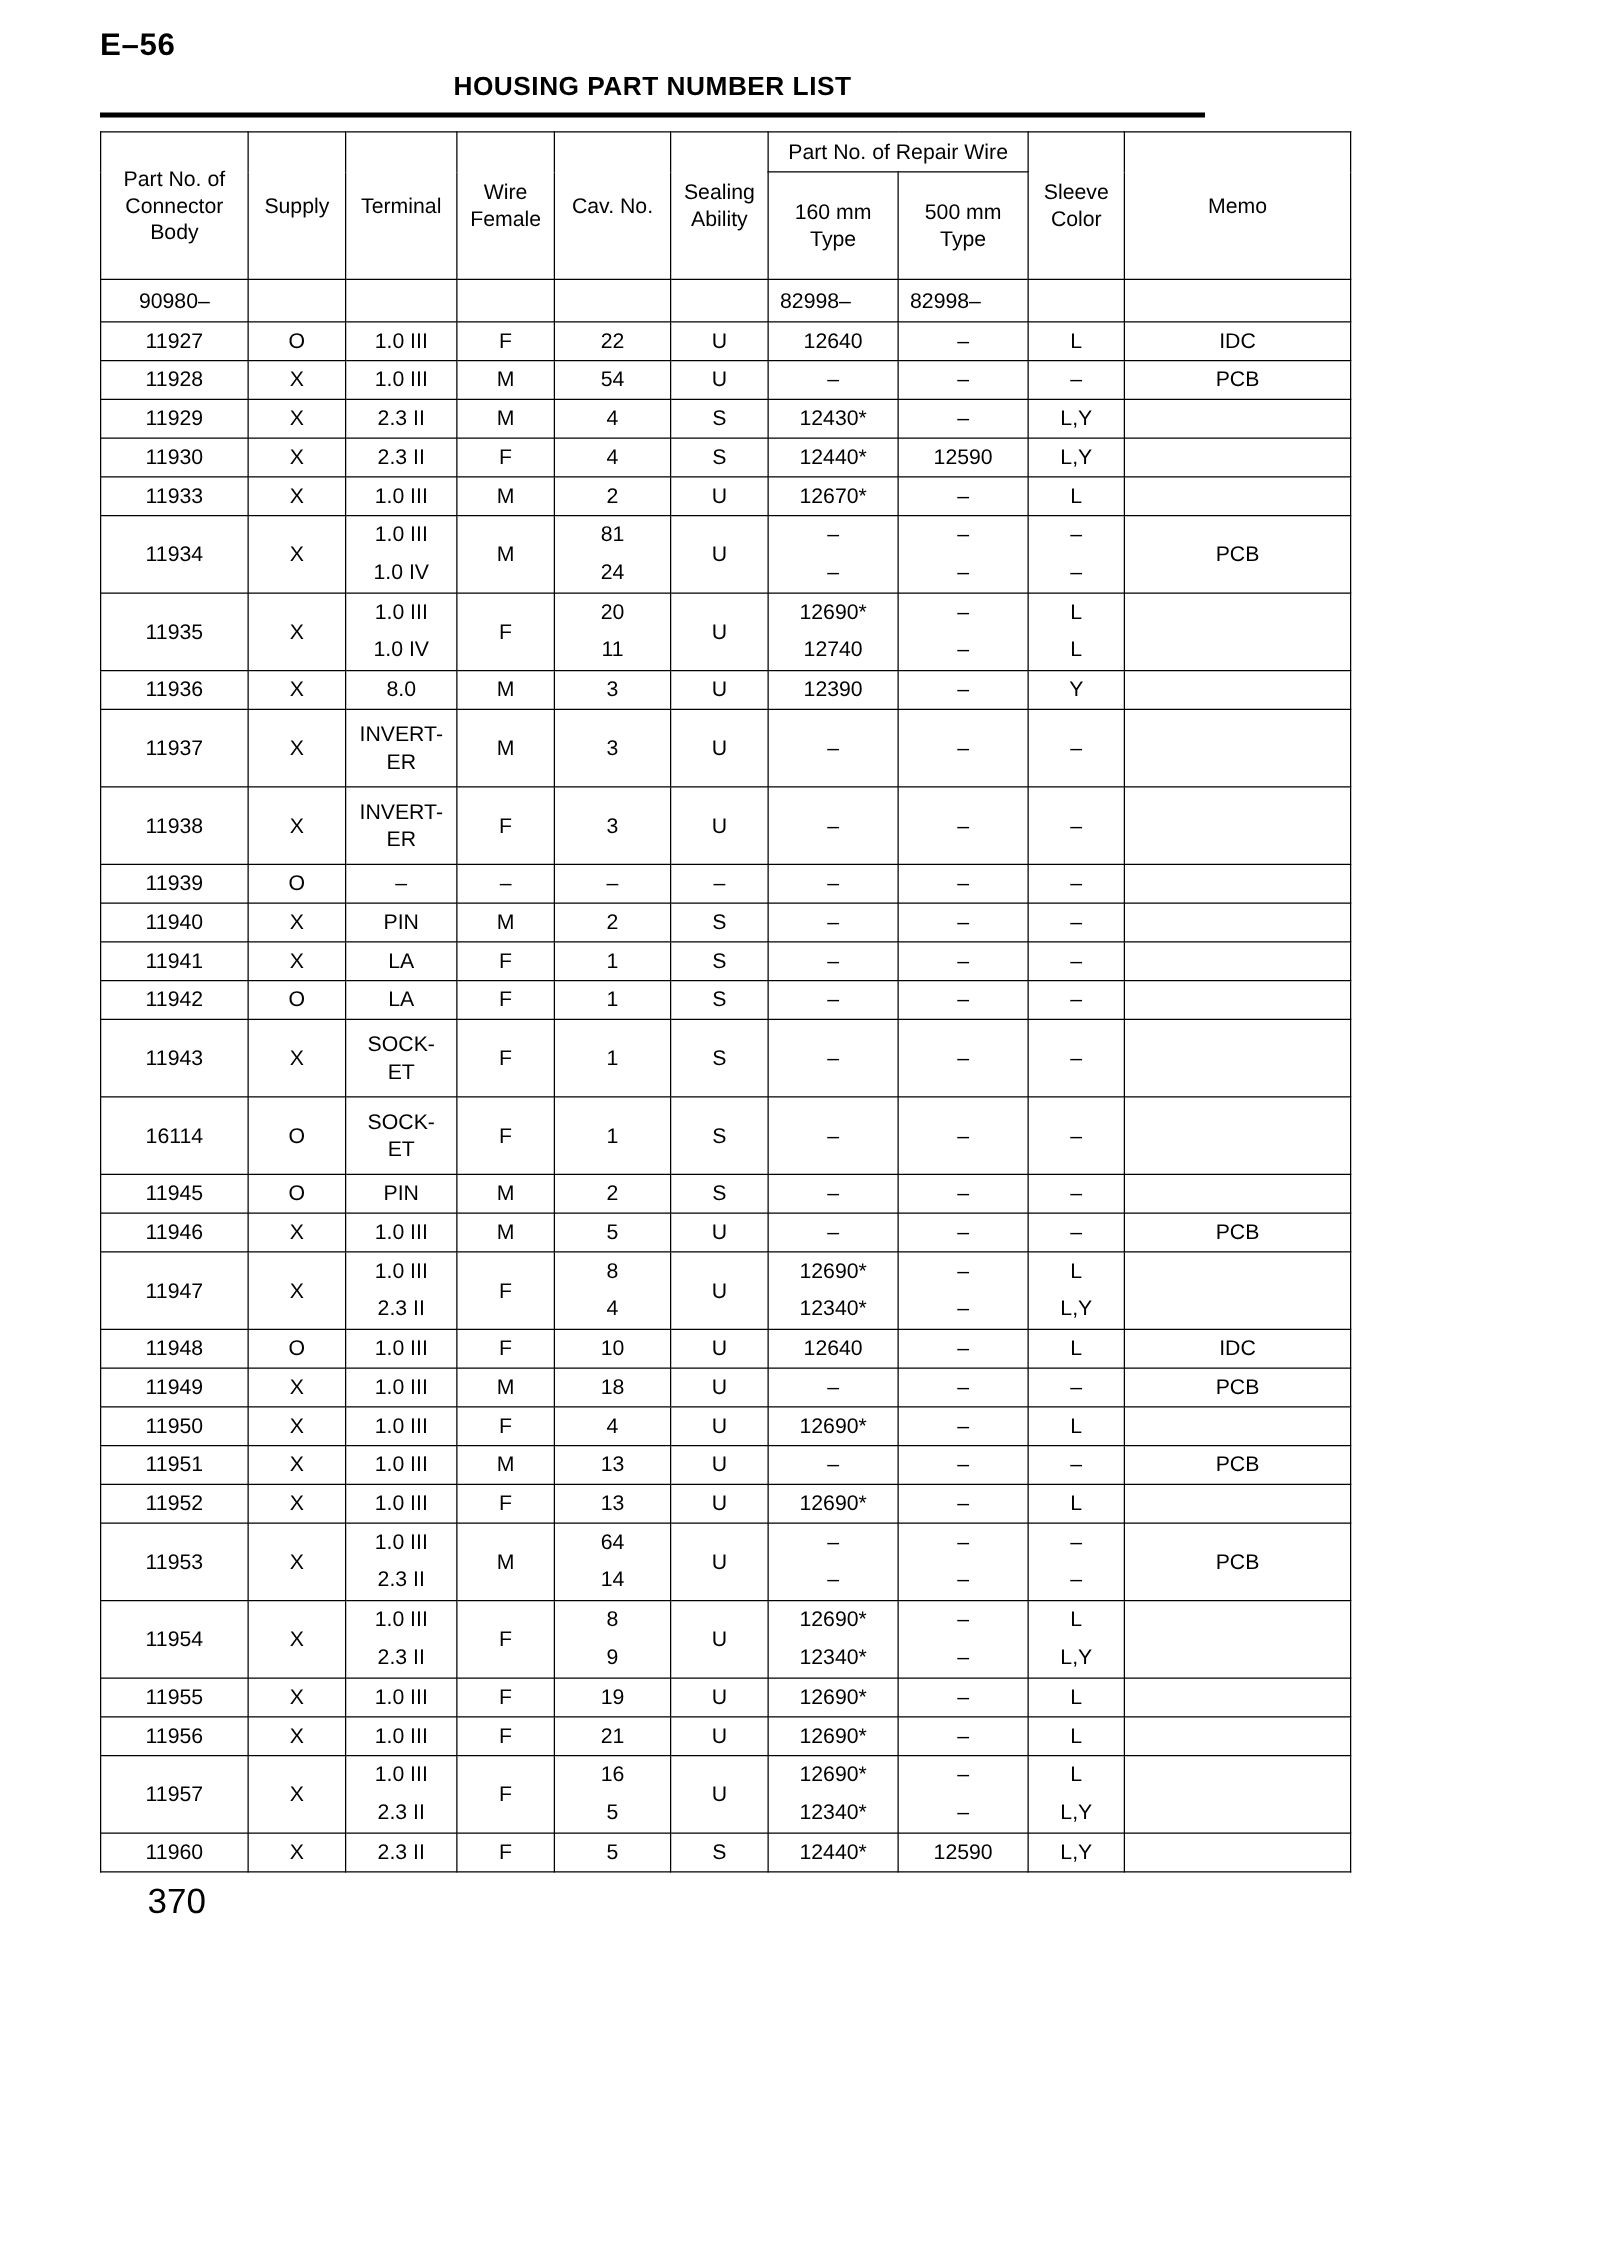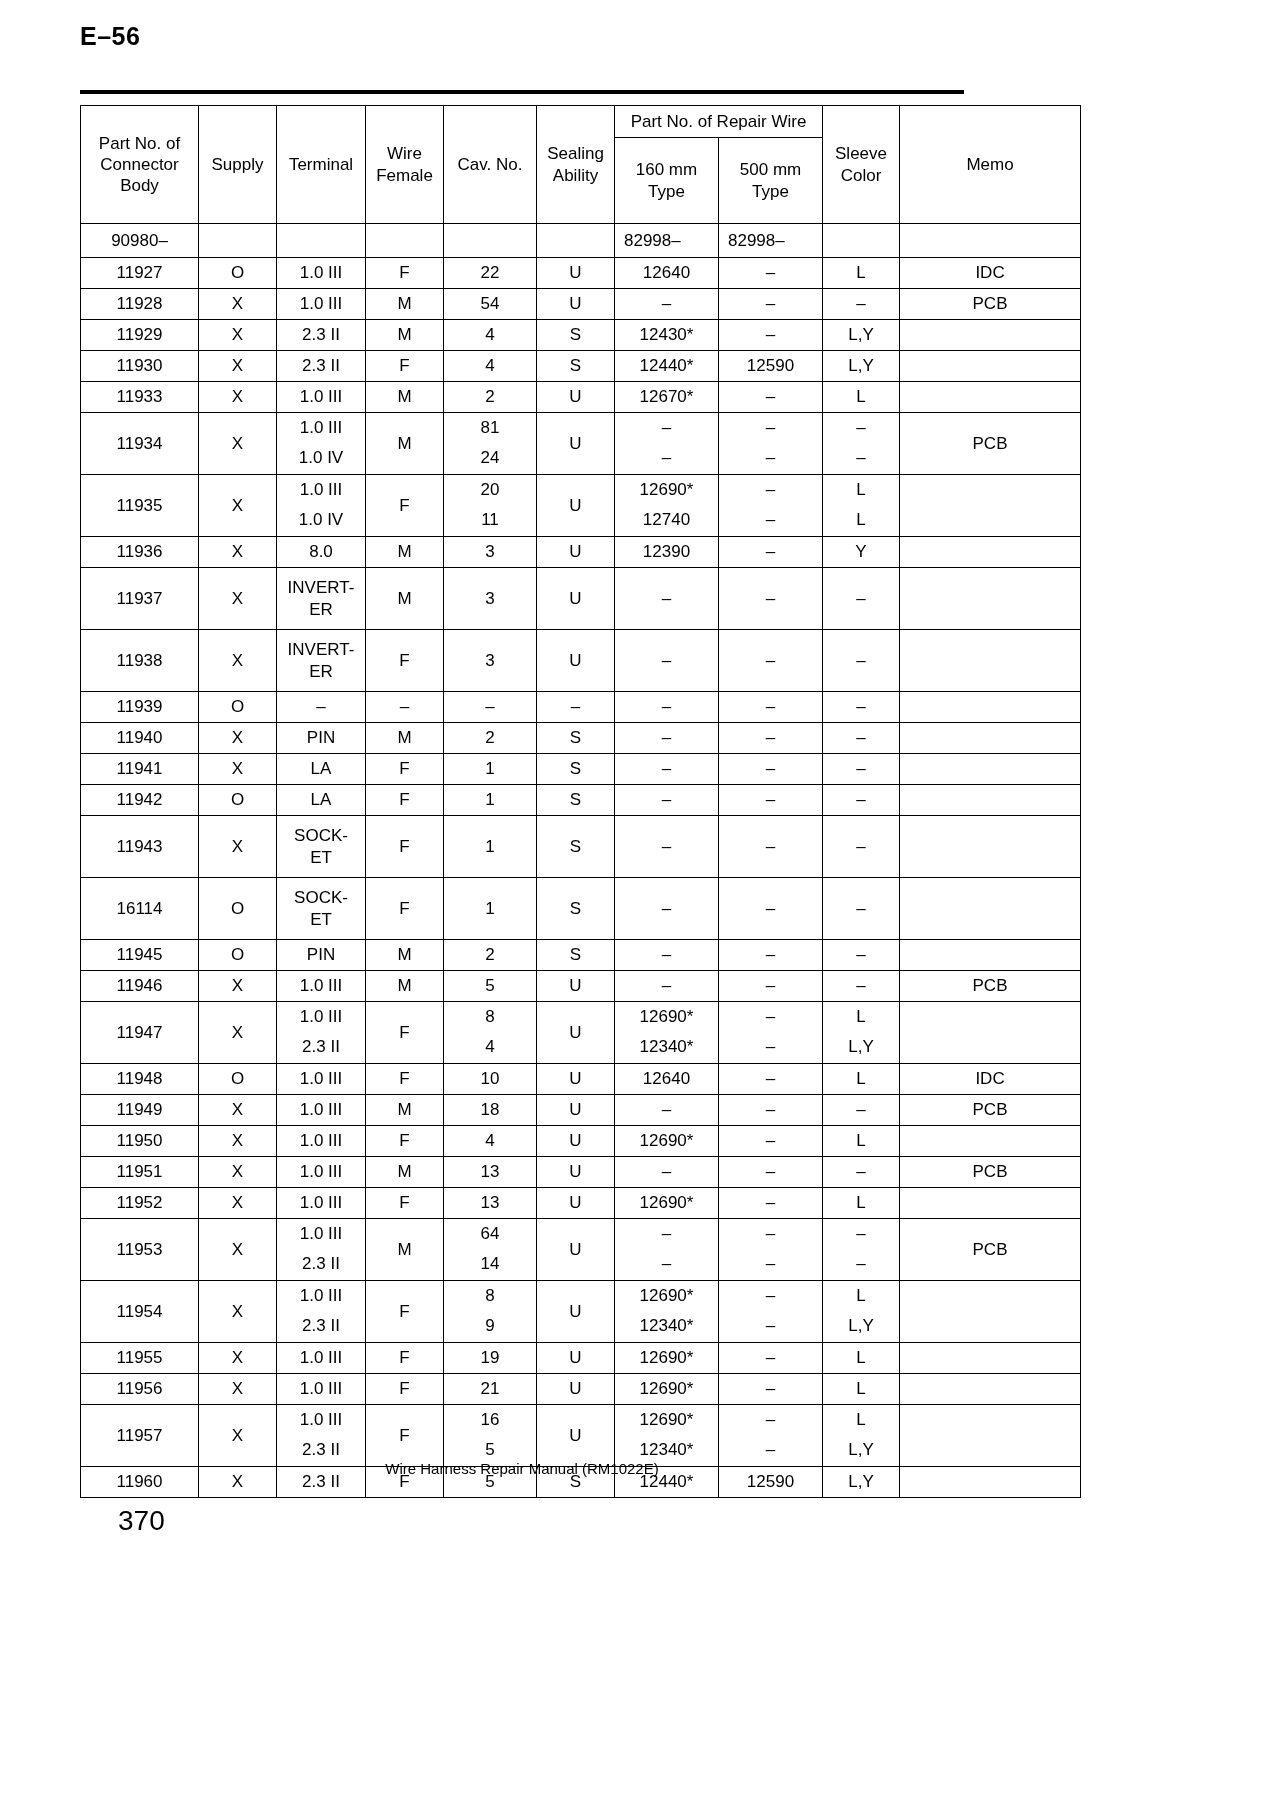--- a/index.html
+++ b/index.html
@@ -158,20 +158,21 @@
     font-size: 28px;
     margin-left: 46px;
   }
 </style>
 </head>
 <body>
 
 <div class="page">
 
   <div class="section-code">E–56</div>
+  <div class="doc-title">HOUSING PART NUMBER LIST</div>
   <div class="title-rule"></div>
 
   <div class="table-wrap">
     <table class="hpn">
       <colgroup>
         <col class="c-part">
           <col class="c-supply">
           <col class="c-term">
           <col class="c-mf">
         <col class="c-cav">
@@ -737,16 +738,15 @@
             <td class="">S</td>
             <td class=""><span>12440*</span></td>
             <td class=""><span>12590</span></td>
             <td class=""><span>L,Y</span></td>
             <td class=" memo-cell"></td>
           </tr>
         </tbody>
     </table>
   </div>
 
-  <div class="footer-note">Wire Harness Repair Manual (RM1022E)</div>
   <div class="page-number">370</div>
 
 </div>
 
 </body></html>

